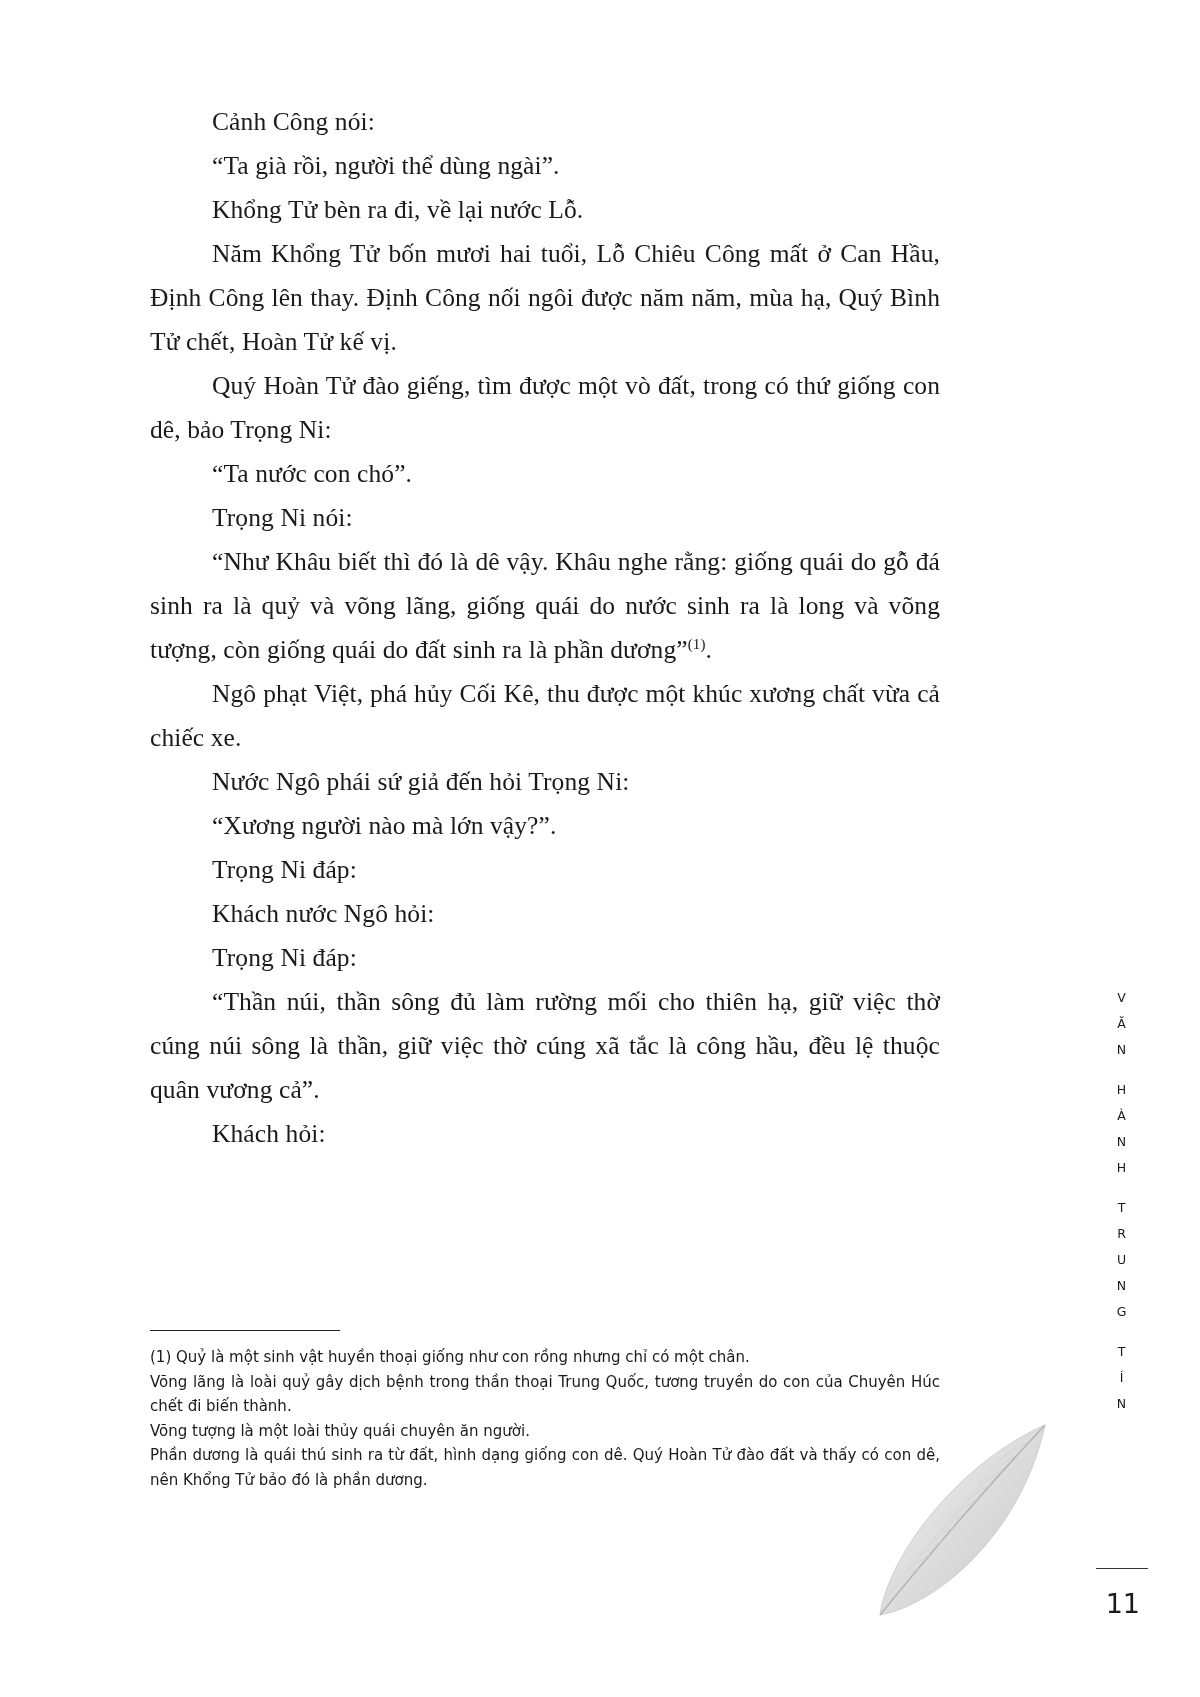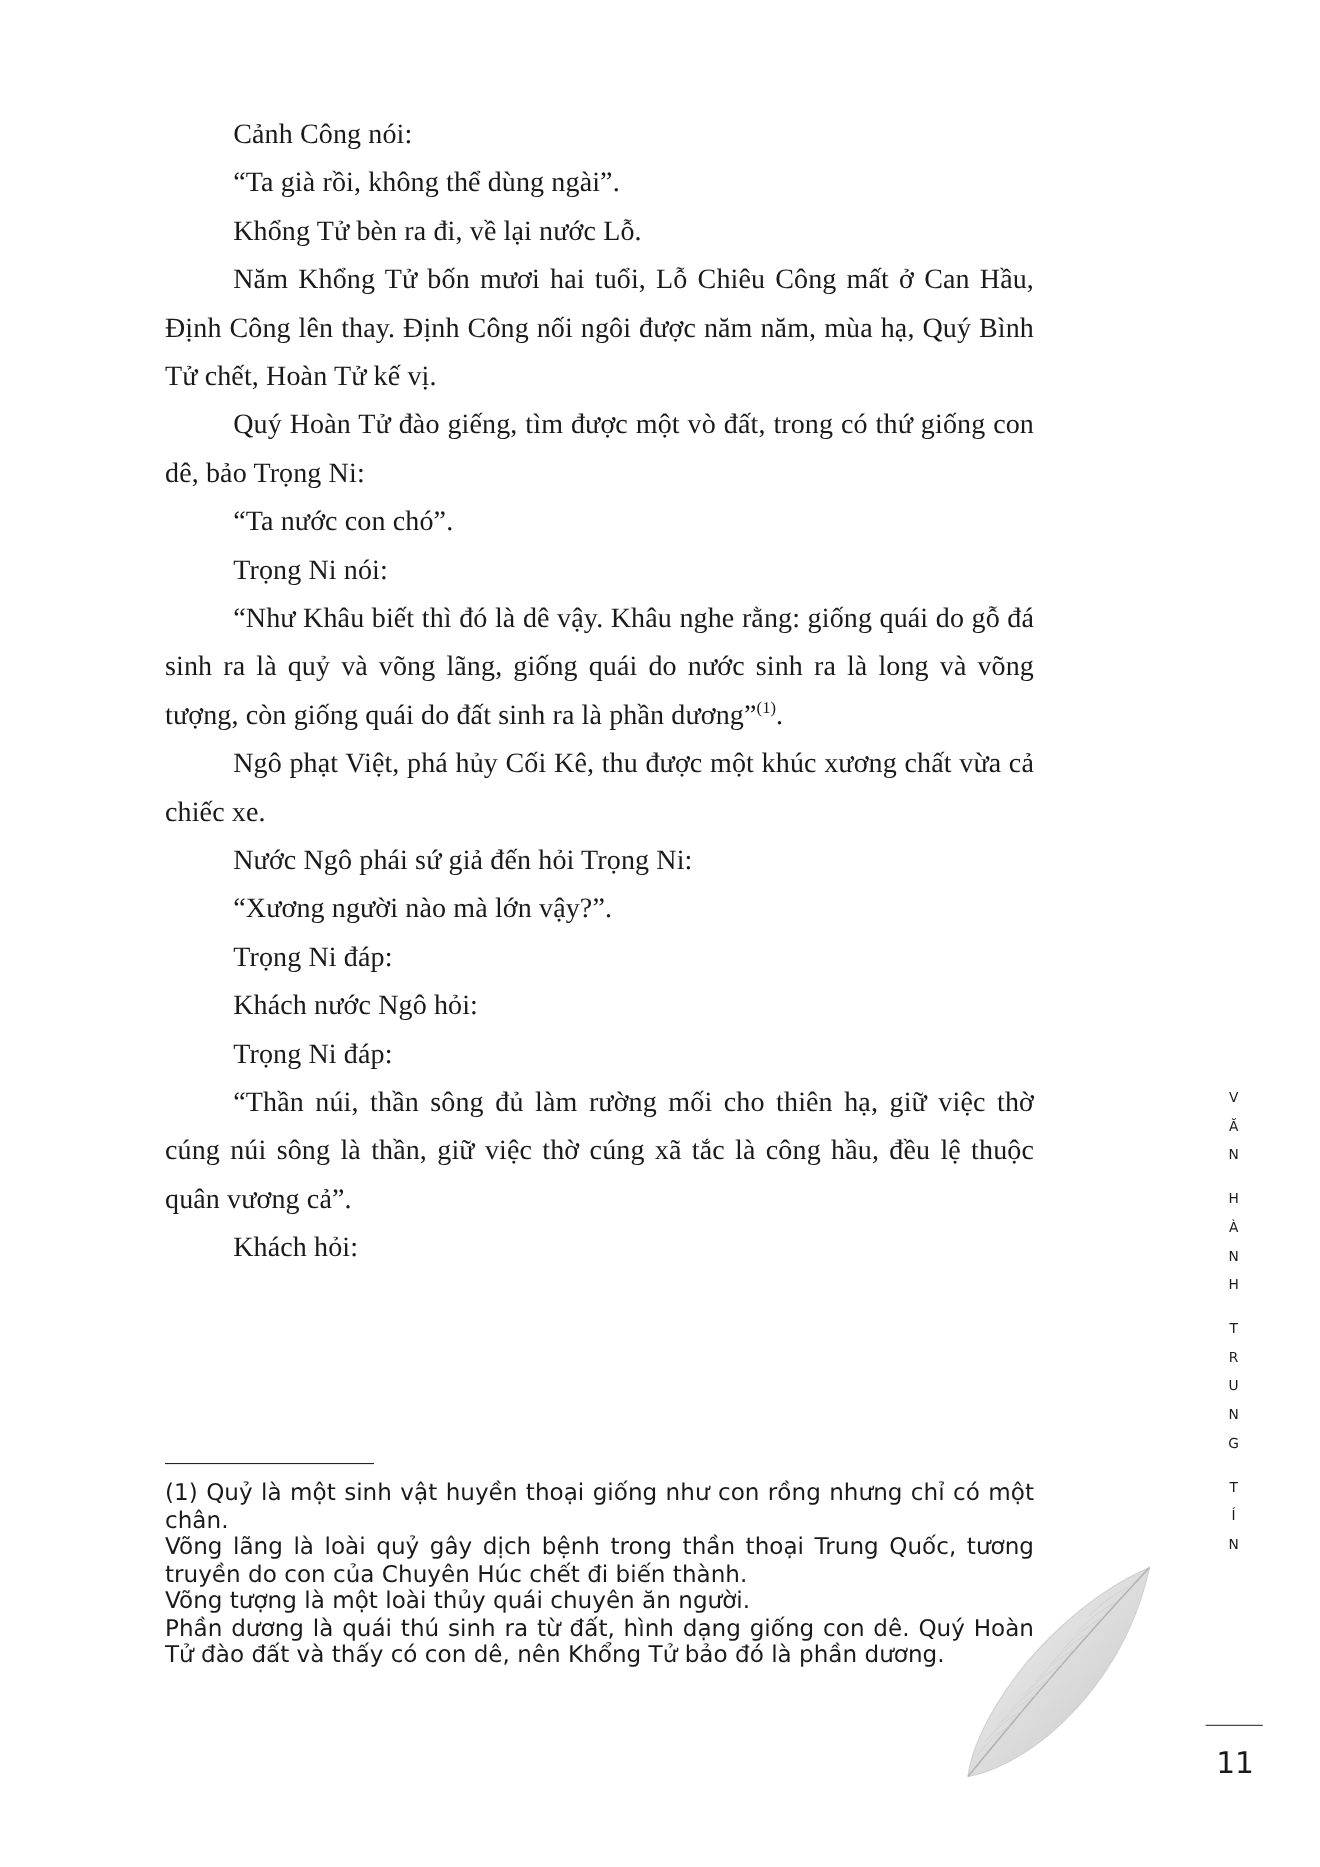--- a/index.html
+++ b/index.html
@@ -60,21 +60,21 @@
     width: 790px;
   }
   .fn-rule {
     width: 190px;
     height: 1px;
     background: #222;
     margin-bottom: 14px;
   }
   .fn-line {
     font-family: "DejaVu Sans", sans-serif;
-    font-size: 21px;
+    font-size: 15px;
     line-height: 24.5px;
     color: #1a1a1a;
     text-align: justify;
   }
 
   
   .side-text {
     position: absolute;
     right: 58px;
     top: 985px;
@@ -122,21 +122,21 @@
     pointer-events: none;
   }
 </style>
 </head>
 <body>
 
 <div class="page">
 
   <div class="content">
     <p class="para indent short">Cảnh Công nói:</p>
-    <p class="para indent short">“Ta già rồi, không thể dùng ngài”.</p>
+    <p class="para indent short">“Ta già rồi, người thể dùng ngài”.</p>
     <p class="para indent short">Khổng Tử bèn ra đi, về lại nước Lỗ.</p>
     <p class="para indent">Năm Khổng Tử bốn mươi hai tuổi, Lỗ Chiêu Công mất ở Can Hầu, Định Công lên thay. Định Công nối ngôi được năm năm, mùa hạ, Quý Bình Tử chết, Hoàn Tử kế vị.</p>
     <p class="para indent">Quý Hoàn Tử đào giếng, tìm được một vò đất, trong có thứ giống con dê, bảo Trọng Ni:</p>
     <p class="para indent short">“Ta nước con chó”.</p>
     <p class="para indent short">Trọng Ni nói:</p>
     <p class="para indent"><span>“Như Khâu biết thì đó là dê vậy. Khâu nghe rằng: giống quái do gỗ đá sinh ra là quỷ và võng lãng, giống quái do nước sinh ra là long và võng tượng, còn giống quái do đất sinh ra là phần dương”</span><span class="sup">(1)</span><span>.</span></p>
     <p class="para indent">Ngô phạt Việt, phá hủy Cối Kê, thu được một khúc xương chất vừa cả chiếc xe.</p>
     <p class="para indent short">Nước Ngô phái sứ giả đến hỏi Trọng Ni:</p>
     <p class="para indent short">“Xương người nào mà lớn vậy?”.</p>
     <p class="para indent short">Trọng Ni đáp:</p>

